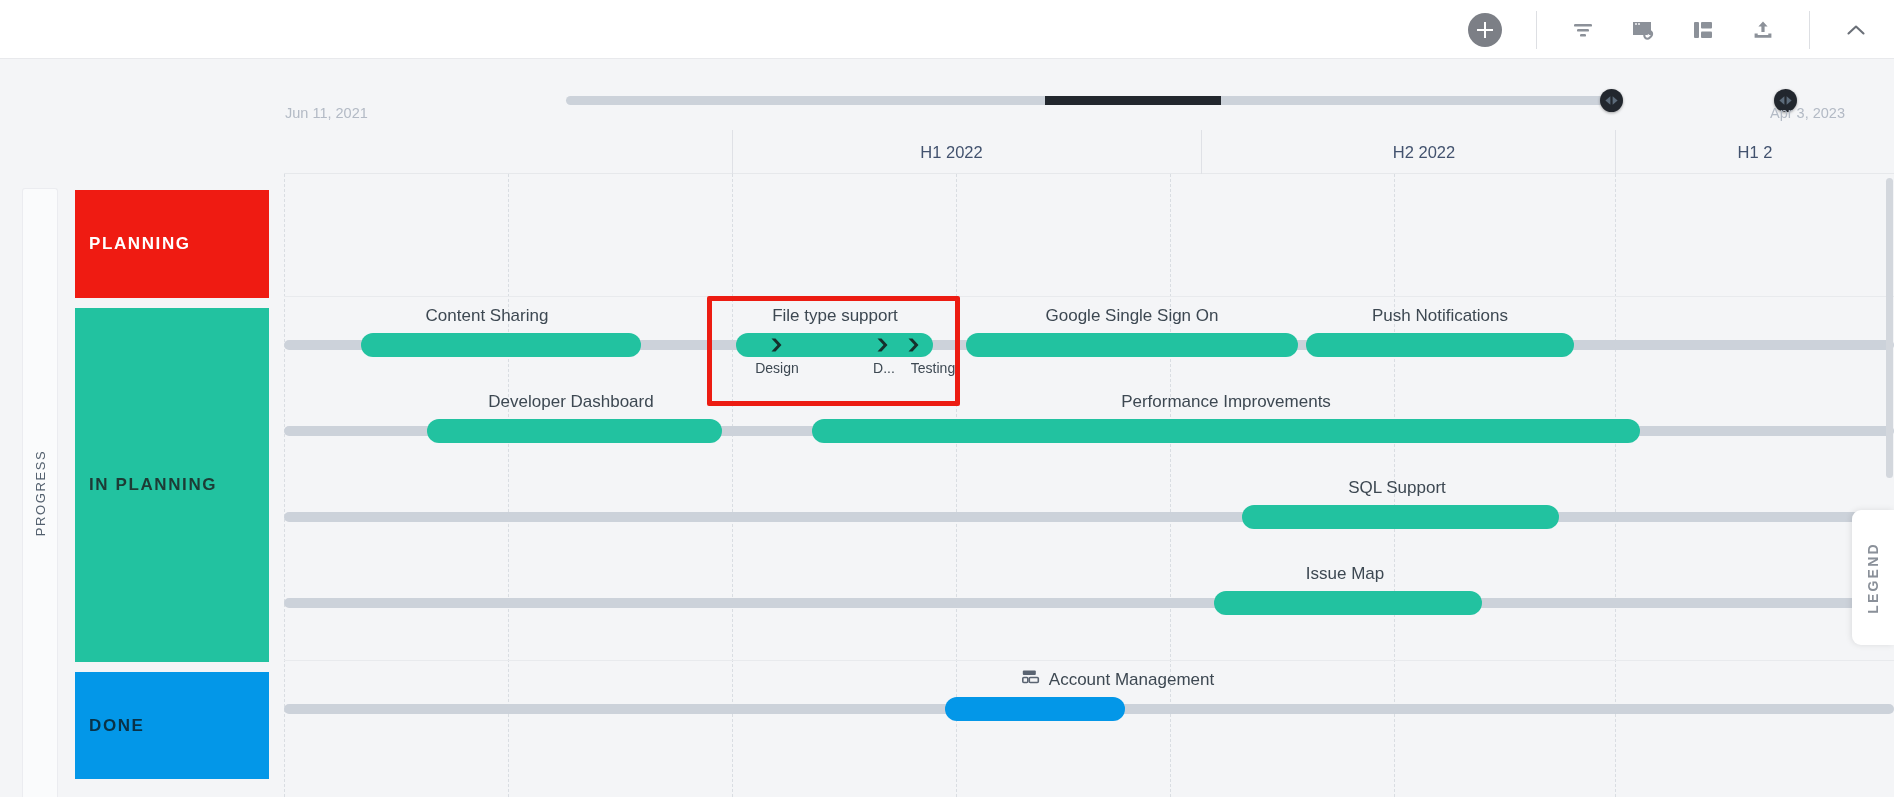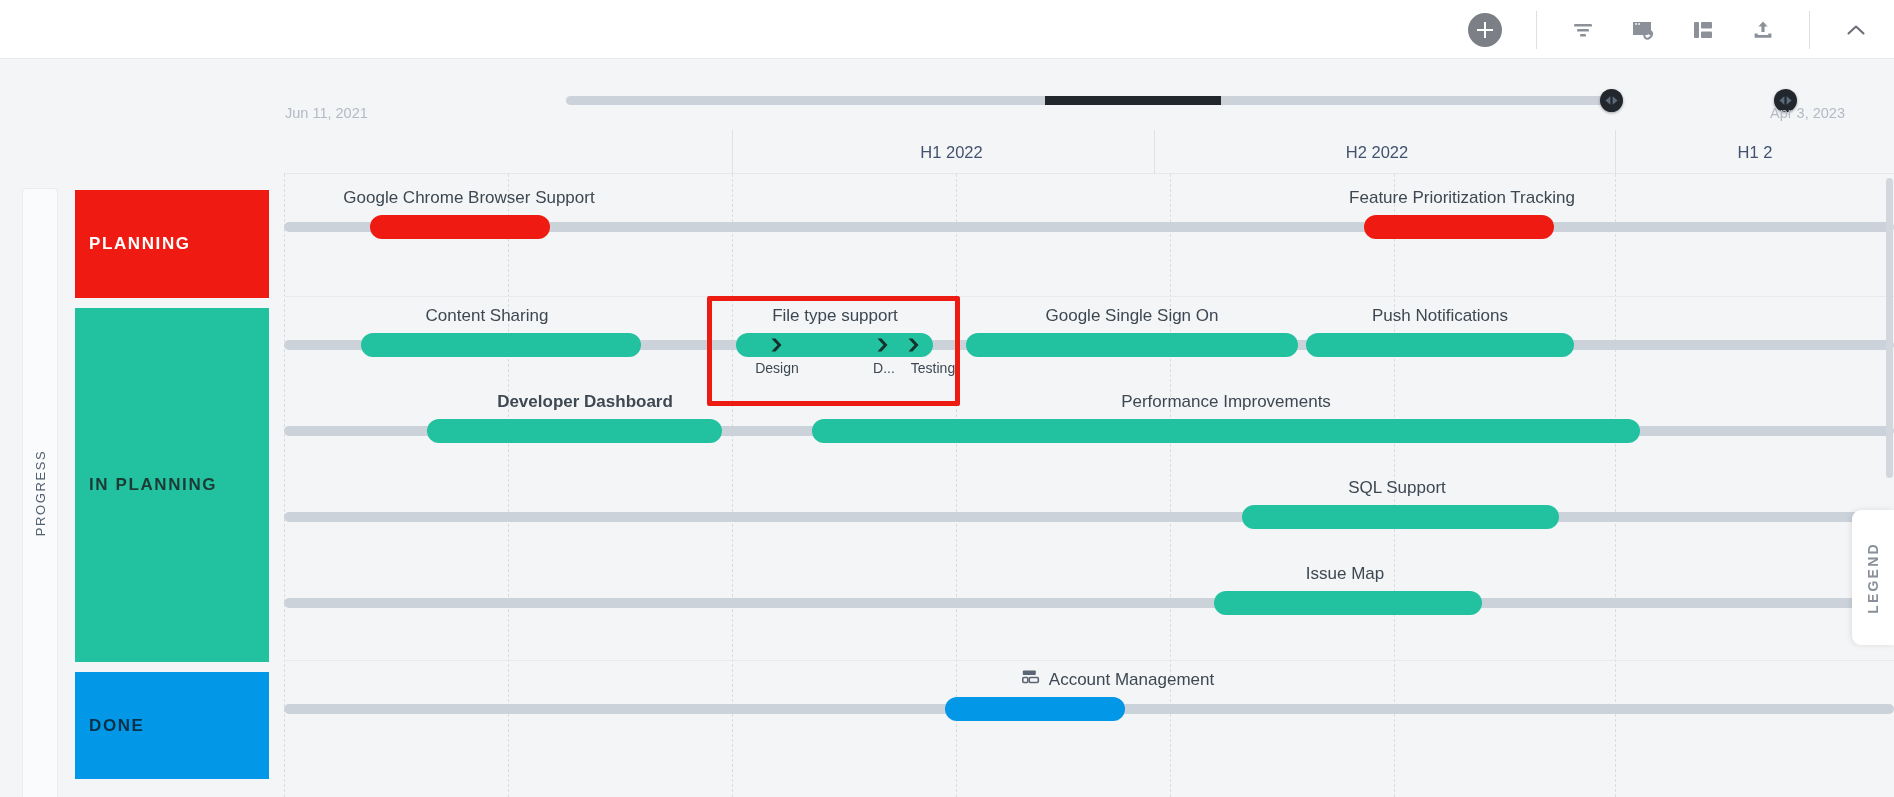--- a/index.html
+++ b/index.html
@@ -393,21 +393,21 @@
         <path d="M8.6 1.2v8.6l5-4.3z" fill="#5c6b7a"></path>
       </svg>
     </div>
   </div>
 
   <div class="date-cap" id="date-start">Jun 11, 2021</div>
   <div class="date-cap" id="date-end">Apr 3, 2023</div>
 
   <div class="th" id="timeline-header">
       <div class="th-cell" style="left: 448px; width: 438px;">H1 2022</div>
-      <div class="th-cell" style="left: 870px; width: 445px;">H2 2022</div>
+      <div class="th-cell" style="left: 917px; width: 445px;">H2 2022</div>
       <div class="th-cell" style="left: 1331px; width: 279px;">H1 2</div>
     </div>
 
   <div class="rail">
     <div class="rail-label">PROGRESS</div>
   </div>
 
   <div id="lane-chips">
       <div class="lane-chip" style="top: 190px; height: 108px; background: rgb(239, 27, 18);">
         <span style="color: rgb(255, 255, 255);">PLANNING</span>
@@ -421,27 +421,20 @@
     </div>
 
   <div class="plot" id="plot">
       <div class="vline" style="left: 448px;"></div>
       <div class="vline" style="left: 886px;"></div>
       <div class="vline" style="left: 1331px;"></div>
       <div class="vline" style="left: 0px;"></div>
       <div class="vline" style="left: 224px;"></div>
       <div class="vline" style="left: 672px;"></div>
       <div class="vline" style="left: 1110px;"></div>
-      <div class="row" style="top: 16px;">
-        <div class="track"></div>
-        <div class="bar-label" style="left: 185px; top: -4px;">Google Chrome Browser Support</div>
-        <div class="bar" style="left: 86px; width: 180px; background: rgb(239, 27, 18);"></div>
-        <div class="bar-label" style="left: 1178px; top: -4px;">Feature Prioritization Tracking</div>
-        <div class="bar" style="left: 1080px; width: 190px; background: rgb(239, 27, 18);"></div>
-      </div>
       <div class="row" style="top: 134px;">
         <div class="track"></div>
         <div class="bar-label" style="left: 203px; top: -4px;">Content Sharing</div>
         <div class="bar" style="left: 77px; width: 280px; background: rgb(34, 194, 160);"></div>
         <div class="bar-label" style="left: 551px; top: -4px;">File type support</div>
         <div class="bar" style="left: 452px; width: 197px; background: rgb(34, 194, 160);"></div>
         <div class="ms" style="left: 483px;">
           <svg width="18" height="18" viewBox="0 0 18 18">
             <path d="M4.5 2.5l6 6.5-6 6.5h4l6-6.5-6-6.5z" fill="#16302c"></path>
           </svg>
@@ -459,21 +452,21 @@
           </svg>
         </div>
         <div class="ms-cap" style="left: 649px;">Testing</div>
         <div class="bar-label" style="left: 848px; top: -4px;">Google Single Sign On</div>
         <div class="bar" style="left: 682px; width: 332px; background: rgb(34, 194, 160);"></div>
         <div class="bar-label" style="left: 1156px; top: -4px;">Push Notifications</div>
         <div class="bar" style="left: 1022px; width: 268px; background: rgb(34, 194, 160);"></div>
       </div>
       <div class="row" style="top: 220px;">
         <div class="track"></div>
-        <div class="bar-label" style="left: 301px; top: -4px; font-weight: bold;">Developer Dashboard</div>
+        <div class="bar-label" style="left: 287px; top: -4px;">Developer Dashboard</div>
         <div class="bar" style="left: 143px; width: 295px; background: rgb(34, 194, 160);"></div>
         <div class="bar-label" style="left: 942px; top: -4px;">Performance Improvements</div>
         <div class="bar" style="left: 528px; width: 828px; background: rgb(34, 194, 160);"></div>
       </div>
       <div class="row" style="top: 306px;">
         <div class="track"></div>
         <div class="bar-label" style="left: 1113px; top: -4px;">SQL Support</div>
         <div class="bar" style="left: 958px; width: 317px; background: rgb(34, 194, 160);"></div>
       </div>
       <div class="row" style="top: 392px;">

